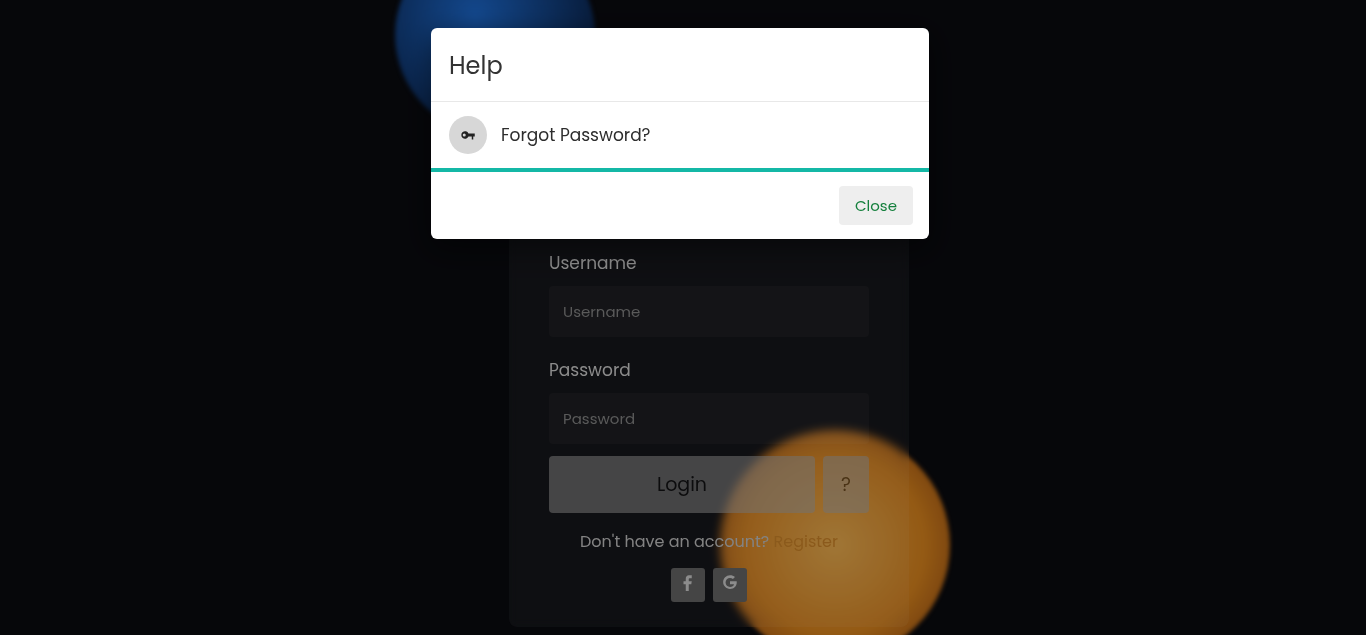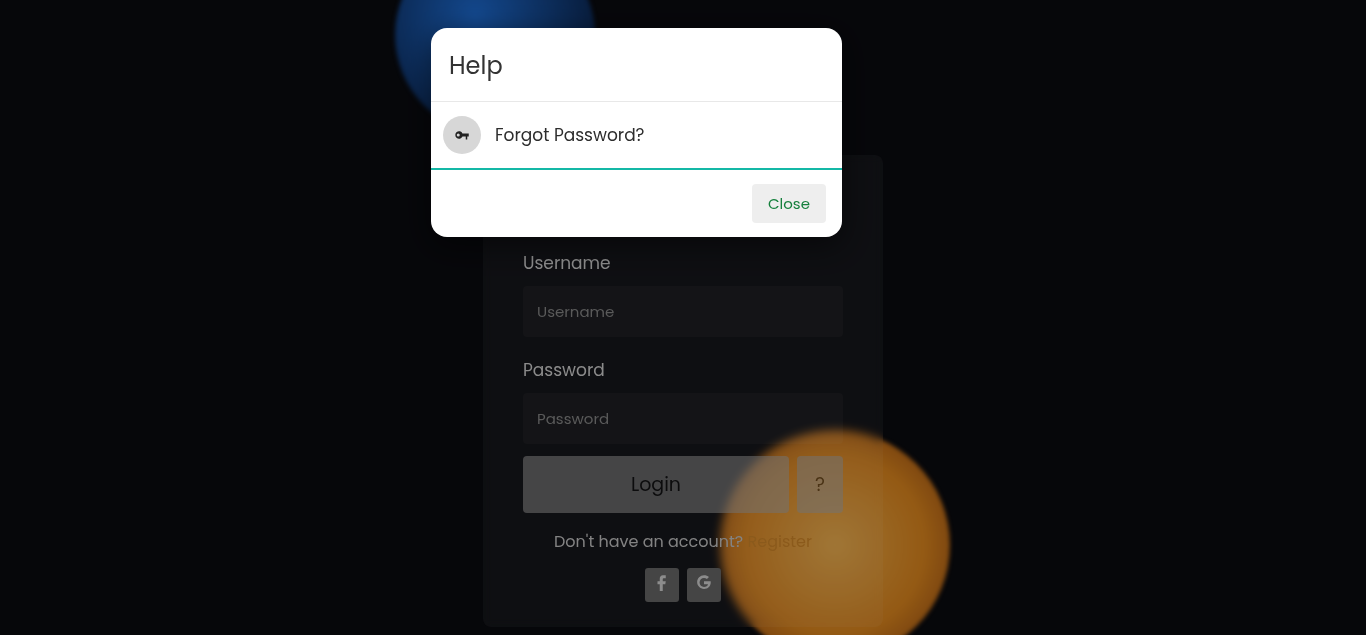--- a/index.html
+++ b/index.html
@@ -16,21 +16,21 @@
   }
   .circle-orange {
     width: 230px; height: 230px;
     background: radial-gradient(circle at 50% 50%, #f6b24b 0%, #e38a1f 55%, #8a3e10 100%);
     top: 430px; left: 720px;
   }
 
   .login-card {
     position: absolute;
     width: 400px;
-    left: 483px;
+    left: 509px;
     top: 155px;
     background: rgba(255,255,255,0.05);
     border-radius: 8px;
     padding: 40px 40px 25px 40px;
     backdrop-filter: blur(4px);
   }
   .avatar-placeholder {
     width: 35px; height: 35px; border-radius: 50%;
     background: #d4a72c; margin-bottom: 10px;
   }
@@ -85,36 +85,36 @@
   }
   .social-btn svg { fill: #d8d8d8; width:18px; height:18px; }
 
   
   .overlay {
     position: absolute; inset:0;
     background: rgba(0,0,0,0.35);
   }
   .modal {
     position: absolute;
-    width: 411px;
+    width: 498px;
     left: 431px;
     top: 28px;
     background: #fff;
-    border-radius: 16px;
+    border-radius: 6px;
     box-shadow: 0 8px 30px rgba(0,0,0,0.5);
     overflow: hidden;
   }
   .modal-header {
     padding: 20px 18px 18px 18px;
     border-bottom: 1px solid #e8e8e8;
   }
   .modal-title { font-size: 24px; color: #333; font-weight: 400; }
   .modal-body {
-    padding: 14px 12px;
-    border-bottom: 2px solid #14b8a6;
+    padding: 14px 18px;
+    border-bottom: 4px solid #14b8a6;
     display: flex; align-items: center; gap: 14px;
   }
   .key-circle {
     width: 38px; height: 38px; border-radius: 50%;
     background: #d7d7d7;
     display:flex; align-items:center; justify-content:center;
   }
   .key-circle svg { width:18px; height:18px; fill:#222; }
   .modal-link { color: #2d2d2d; font-size: 17px; cursor: pointer; }
   .modal-footer {

